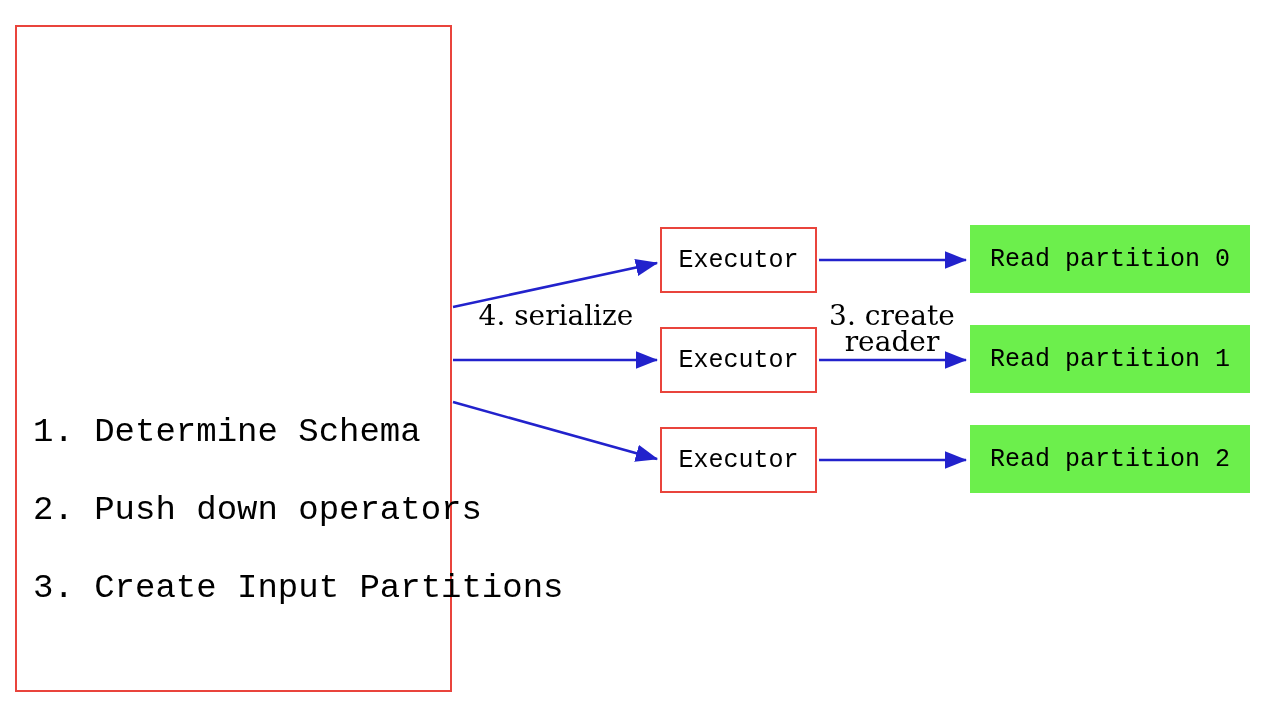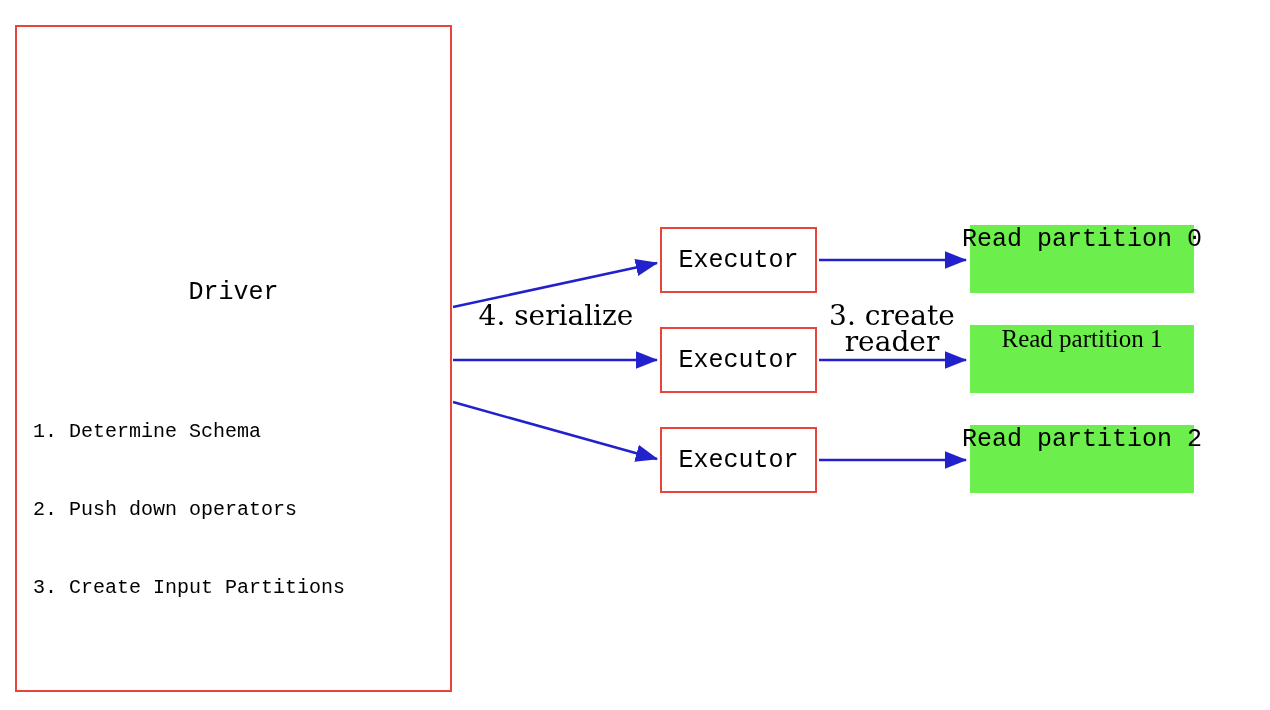--- a/index.html
+++ b/index.html
@@ -19,35 +19,35 @@
     overflow:hidden;
   }
   .box{position:absolute;box-sizing:border-box;border:2px solid var(--box-border);background:transparent;}
   .driver-box{left:15px;top:25px;width:437px;height:667px;}
   .driver-title{
     position:absolute;left:0;top:253px;width:100%;
     text-align:center;font-size:25px;line-height:26px;
   }
   .driver-steps{
     position:absolute;left:16px;top:340px;
-    font-size:20px;line-height:26px;white-space:pre;
+    font-size:34px;line-height:26px;white-space:pre;
   }
   .exec-box{
     left:660px;width:157px;height:66px;
     display:flex;align-items:center;justify-content:center;
     font-size:25px;
   }
   .exec-1{top:227px;} .exec-2{top:327px;} .exec-3{top:427px;}
   .part-box{
-    position:absolute;left:970px;width:224px;height:68px;
+    position:absolute;left:970px;width:280px;height:68px;
     background:var(--partition-fill);
-    display:flex;justify-content:center;
+    display:flex;align-items:center;justify-content:center;
     font-size:25px;white-space:pre;
   }
-  .part-1{top:225px;} .part-2{top:325px;font-family:Liberation Serif, serif;} .part-3{top:425px;}
+  .part-1{top:225px;} .part-2{top:325px;} .part-3{top:425px;}
   .arrows{position:absolute;left:0;top:0;width:1270px;height:710px;pointer-events:none;}
   .arrow-line{stroke:var(--arrow);stroke-width:2.5;fill:none;}
   .arrow-head{fill:var(--arrow);}
   .edge-label{
     position:absolute;width:220px;text-align:center;
     font-family:"DejaVu Serif","Liberation Serif",serif;
     font-size:28px;line-height:26px;color:var(--text);
   }
   .label-serialize{left:446px;top:303px;}
   .label-reader{left:782px;top:303px;}
@@ -65,21 +65,20 @@
     </defs>
     <path class="arrow-line" marker-end="url(#ah)" d="M453,307 L657,263"></path>
     <path class="arrow-line" marker-end="url(#ah)" d="M453,360 L657,360"></path>
     <path class="arrow-line" marker-end="url(#ah)" d="M453,402 L657,459"></path>
     <path class="arrow-line" marker-end="url(#ah)" d="M819,260 L966,260"></path>
     <path class="arrow-line" marker-end="url(#ah)" d="M819,360 L966,360"></path>
     <path class="arrow-line" marker-end="url(#ah)" d="M819,460 L966,460"></path>
   </svg>
 
   <div class="box driver-box">
-    <div class="driver-title">Driver</div>
     <div class="driver-steps">
       <div>1. Determine Schema</div>
       <div>2. Push down operators</div>
       <div>3. Create Input Partitions</div>
     </div>
   </div>
 
   <div class="box exec-box exec-1">
     <span>Executor</span>
   </div>

